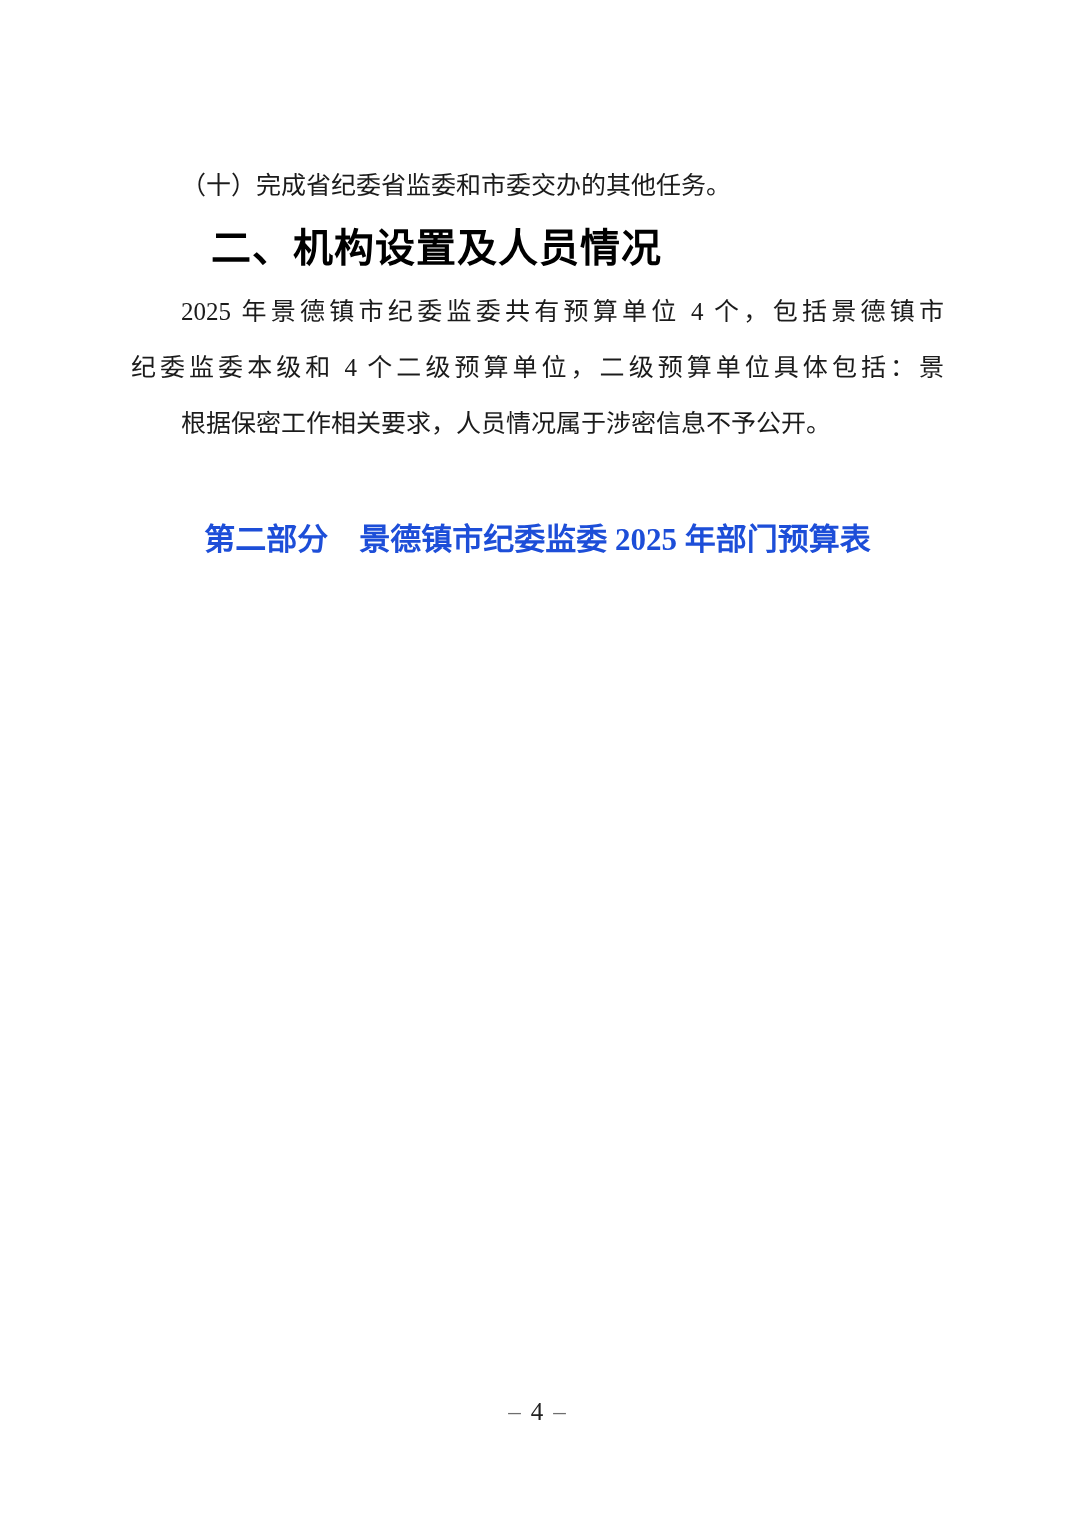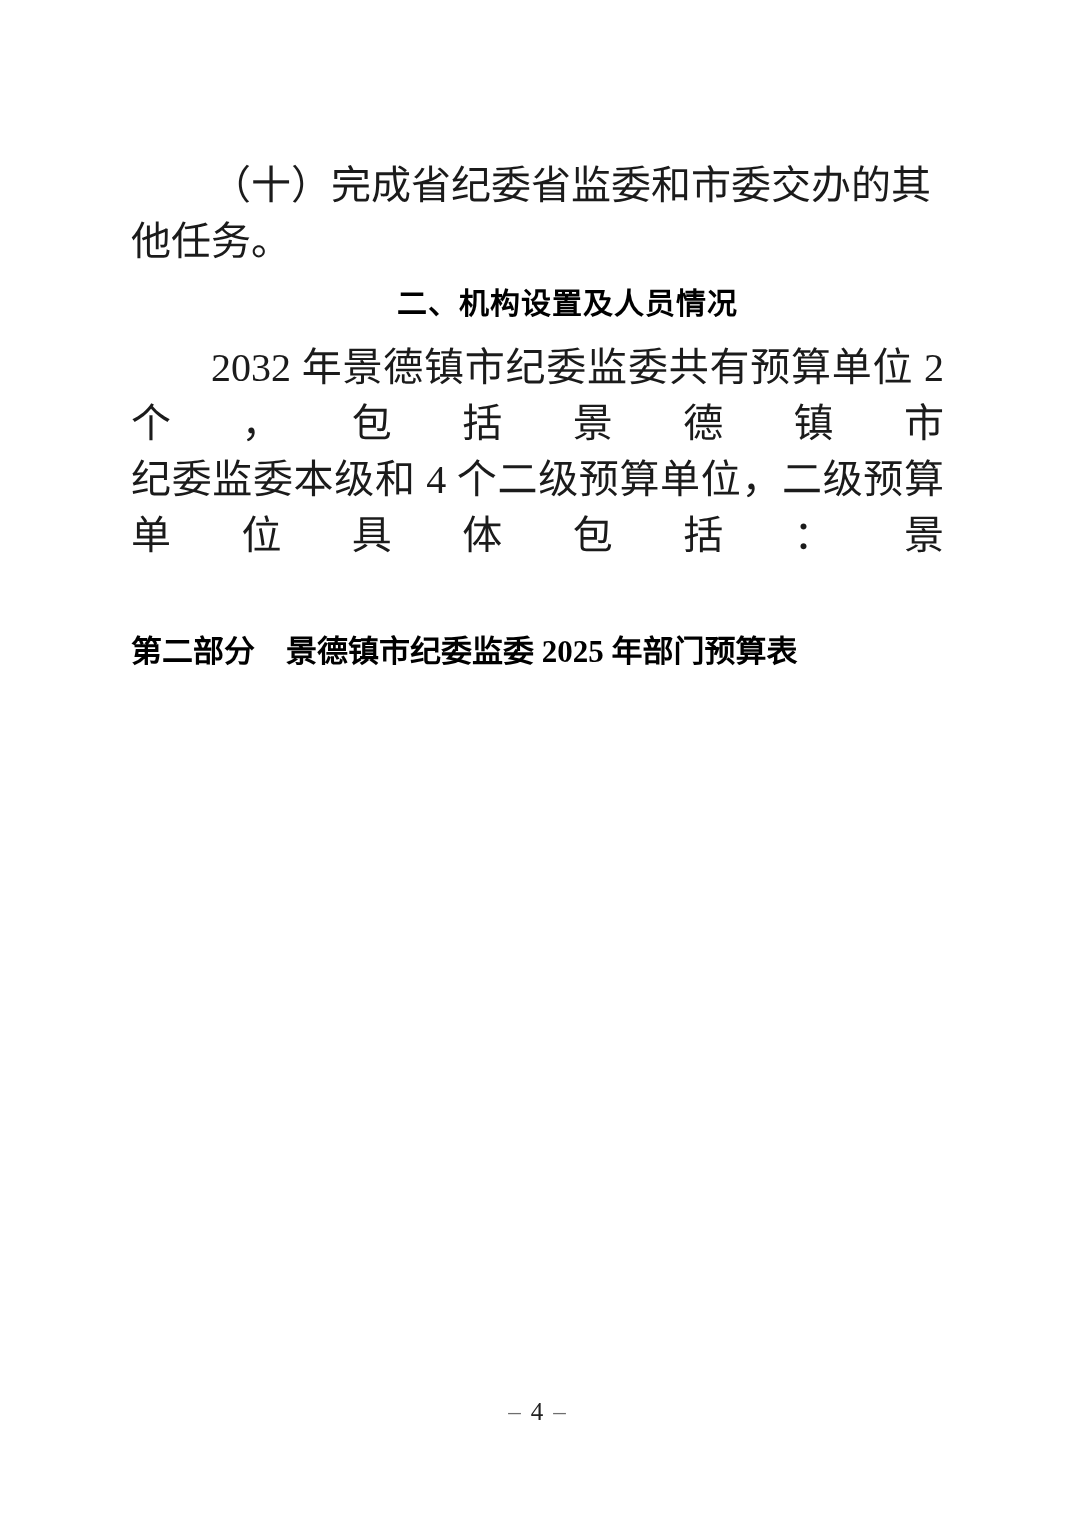--- a/index.html
+++ b/index.html
@@ -17,52 +17,52 @@
     color: #1b1b1b;
   }
   .content {
     position: absolute;
     left: 131px;
     top: 158px;
     width: 813px;
   }
   .bodyline {
     margin: 0;
-    font-size: 40px;
+    font-size: 25px;
     line-height: 56px;
     font-weight: 400;
     white-space: normal;
   }
   .indent {
     text-indent: 2em;
   }
   .justify-full {
     text-align: justify;
     text-align-last: justify;
   }
   .hei-heading {
     margin: 6px 0 0 0;
     font-family: "Liberation Sans", "DejaVu Sans", sans-serif;
     font-weight: 700;
-    font-size: 30px;
+    font-size: 40px;
     line-height: 56px;
     color: #000000;
     letter-spacing: 1px;
-    text-align: center;
   }
   .para {
     margin-top: 8px;
   }
   .part-title {
     margin: 60px 0 0 0;
     font-family: "Liberation Serif", "DejaVu Serif", serif;
     font-weight: 700;
     font-size: 31px;
     line-height: 56px;
-    color: #000000;
+    text-align: center;
+    color: #1d4ed8;
   }
   .page-number {
     position: absolute;
     top: 1396px;
     left: 0;
     width: 100%;
     text-align: center;
     font-size: 25px;
     line-height: 32px;
     color: #1b1b1b;
@@ -79,24 +79,25 @@
 <body>
 
 <div class="page">
   <div class="content">
 
     <p class="bodyline indent">（十）完成省纪委省监委和市委交办的其他任务。</p>
 
     <h2 class="hei-heading indent">二、机构设置及人员情况</h2>
 
     <div class="para">
-      <p class="bodyline indent justify-full">2032 年景德镇市纪委监委共有预算单位 2 个，包括景德镇市</p>
+      <p class="bodyline indent justify-full">2025 年景德镇市纪委监委共有预算单位 4 个，包括景德镇市</p>
       <p class="bodyline justify-full">纪委监委本级和 4 个二级预算单位，二级预算单位具体包括：景</p>
     </div>
 
+    <p class="bodyline indent">根据保密工作相关要求，人员情况属于涉密信息不予公开。</p>
 
     <h1 class="part-title">第二部分　景德镇市纪委监委 2025 年部门预算表</h1>
 
   </div>
 
   <div class="page-number">
     <span class="dash">–</span><span class="num">4</span><span class="dash">–</span>
   </div>
 </div>
 

